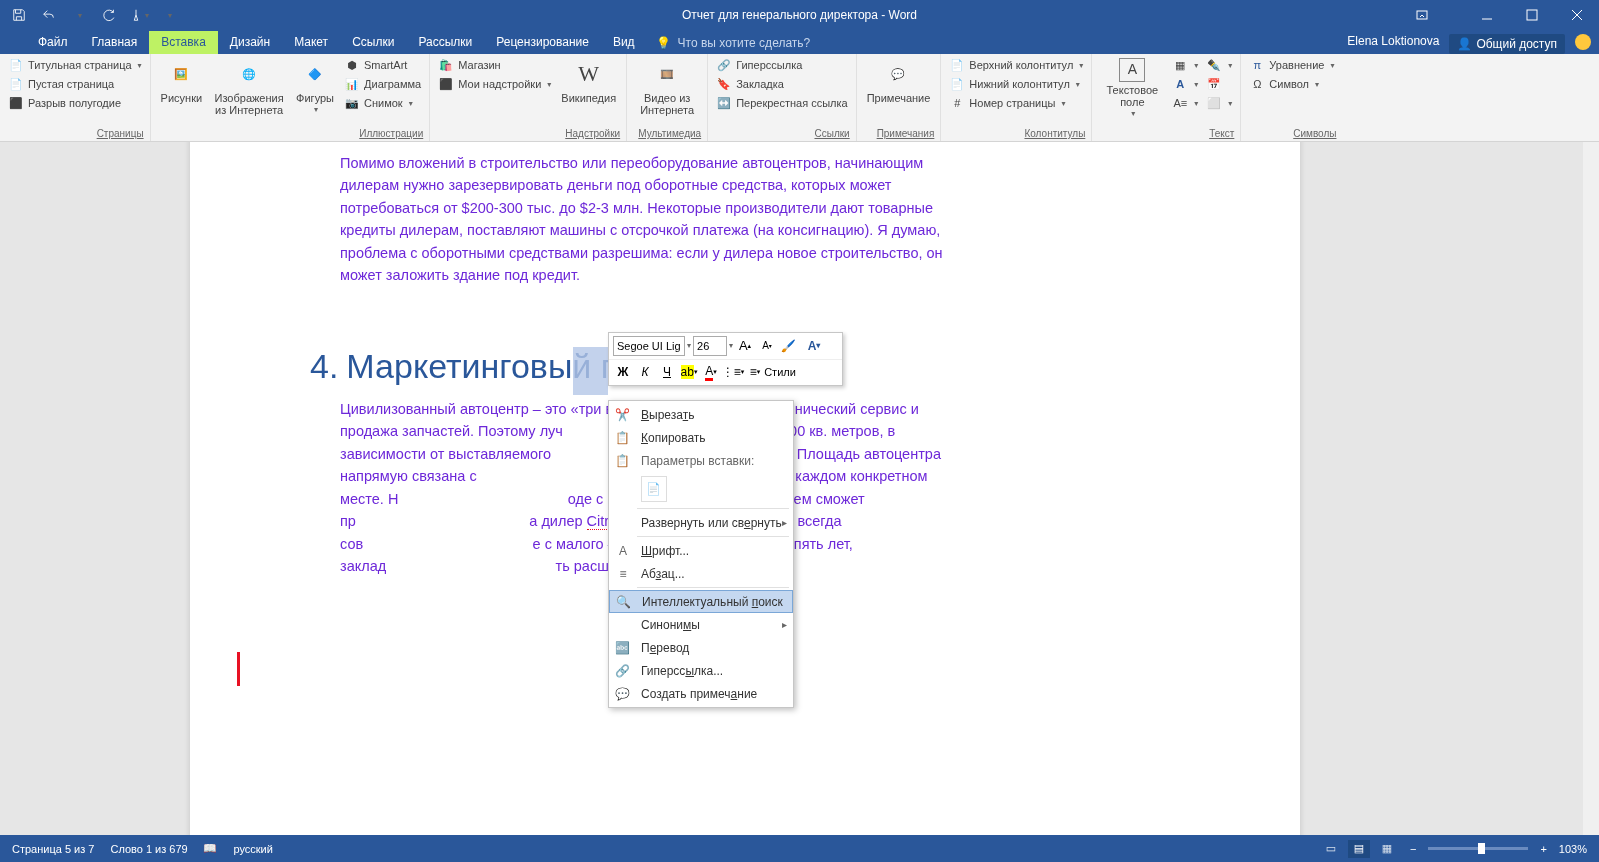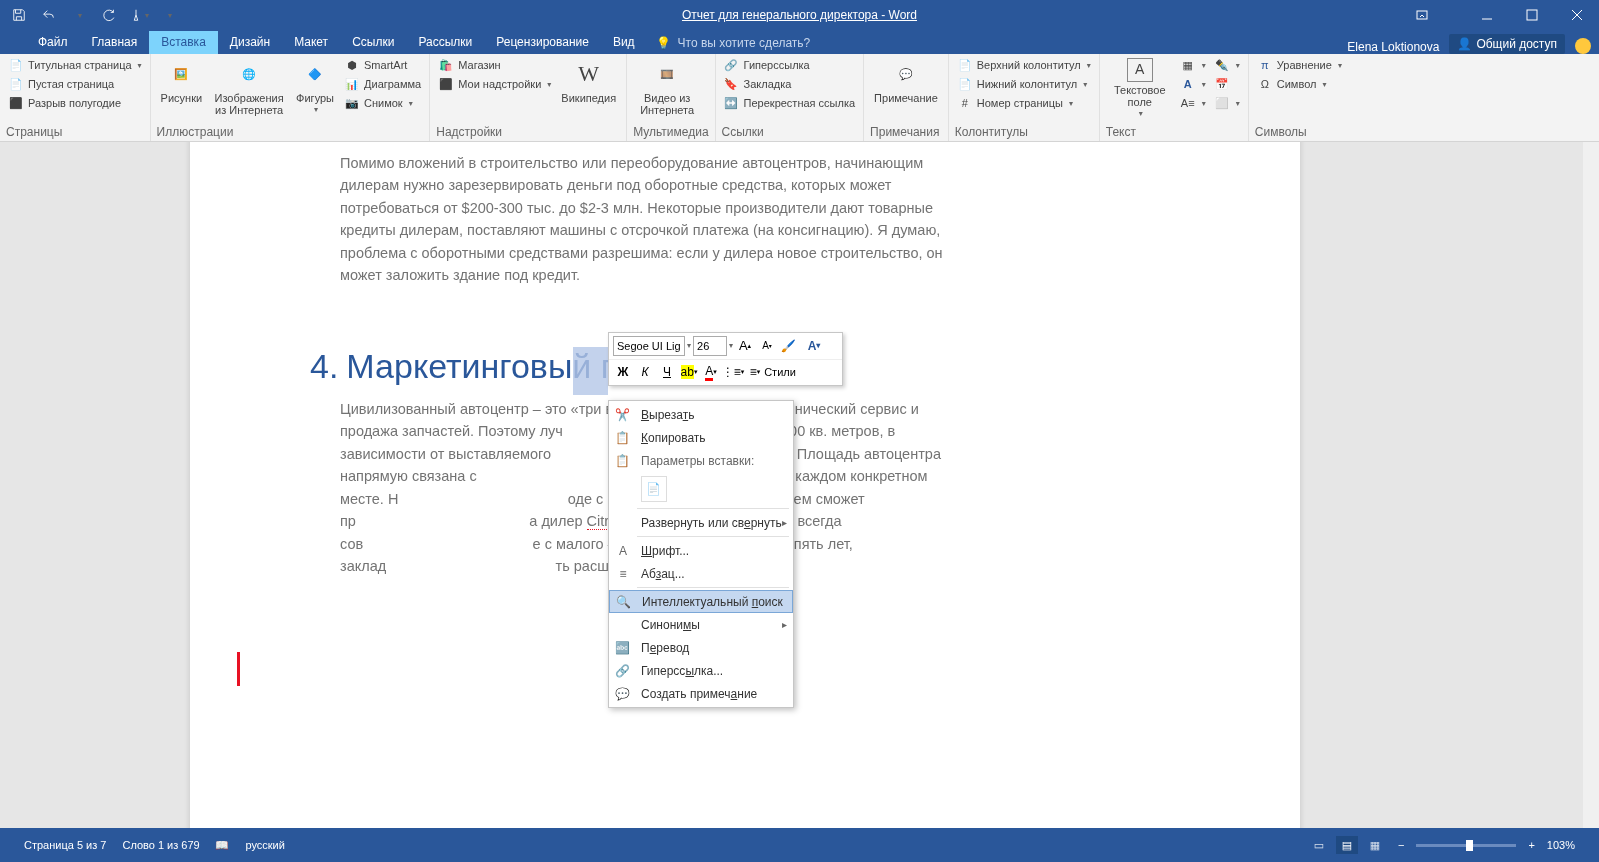--- a/index.html
+++ b/index.html
@@ -3,51 +3,51 @@
 <meta charset="utf-8">
 <style>
 * { margin: 0; padding: 0; box-sizing: border-box; font-family: "Segoe UI", Tahoma, sans-serif; }
 html, body { width: 1599px; height: 862px; overflow: hidden; background: #fff; }
 
 
 .titlebar { height: 30px; background: #2a579a; display: flex; align-items: center; color: #fff; font-size: 12px; position: relative; }
 .qat { display: flex; align-items: center; gap: 8px; padding-left: 8px; }
 .qat-btn { width: 22px; height: 22px; display: flex; align-items: center; justify-content: center; cursor: pointer; }
 .qat-btn svg { width: 14px; height: 14px; }
-.title { position: absolute; left: 50%; transform: translateX(-50%); font-size: 12px; text-decoration: underline; }
+.title { position: absolute; left: 50%; transform: translateX(-50%); font-size: 12px; }
 .winctrl { position: absolute; right: 0; display: flex; }
 .winctrl div { width: 45px; height: 30px; display: flex; align-items: center; justify-content: center; cursor: pointer; }
 .winctrl svg { width: 12px; height: 12px; stroke: #fff; fill: none; stroke-width: 1; }
 
 
 .tabrow { height: 24px; background: #2a579a; display: flex; align-items: flex-end; color: #fff; font-size: 12px; position: relative; padding-left: 26px; }
 .tab { padding: 4px 12px 5px; cursor: pointer; }
-.tab.active { background: #7dd3fc; color: #2a579a; }
+.tab.active { background: #bef264; color: #2a579a; }
 .tellme { display: flex; align-items: center; gap: 6px; padding: 4px 10px; color: #c7d6ec; }
-.userarea { position: absolute; right: 8px; display: flex; align-items: flex-end; gap: 10px; }
+.userarea { position: absolute; right: 8px; display: flex; align-items: flex-start; gap: 10px; }
 .share-btn { background: #1f4a82; padding: 3px 8px; border-radius: 2px; display: flex; align-items: center; gap: 4px; }
 .smiley { width: 16px; height: 16px; background: #ffc83d; border-radius: 50%; }
 
 
 .ribbon { height: 88px; background: #f3f3f3; border-bottom: 1px solid #d4d4d4; display: flex; }
 .group { border-right: 1px solid #e0e0e0; padding: 2px 6px 0; display: flex; flex-direction: column; justify-content: space-between; }
-.group-label { font-size: 12px; color: #666; text-align: left; padding: 2px 0; }
+.group-label { font-size: 10px; color: #666; text-align: right; padding: 2px 0; text-decoration: underline; }
 .group-body { flex: 1; display: flex; align-items: flex-start; gap: 4px; }
 .vstack { display: flex; flex-direction: column; gap: 1px; font-size: 11px; color: #444; }
 .ritem { display: flex; align-items: center; gap: 4px; padding: 1px 2px; cursor: pointer; white-space: nowrap; }
 .ritem-icon { width: 16px; height: 16px; display: inline-flex; align-items: center; justify-content: center; }
 .bigbtn { display: flex; flex-direction: column; align-items: center; gap: 2px; padding: 2px 4px; cursor: pointer; font-size: 11px; color: #444; text-align: center; line-height: 1.1; }
 .bigicon { width: 32px; height: 32px; display: flex; align-items: center; justify-content: center; }
 .dd::after { content: "▾"; font-size: 8px; margin-left: 2px; color: #666; }
 
 
 .docarea { position: absolute; top: 142px; bottom: 22px; left: 0; right: 0; background: #e6e6e6; overflow: hidden; }
 .scrollbar-v { position: absolute; right: 0; top: 0; bottom: 0; width: 16px; background: #f0f0f0; }
 .page { position: absolute; left: 190px; width: 1110px; top: -10px; height: 780px; background: #fff; box-shadow: 0 0 6px rgba(0,0,0,.15); padding: 20px 340px 20px 150px; }
-.para { font-size: 14.5px; color: #737373; line-height: 1.55; margin-bottom: 12px; }
+.para { font-size: 14.5px; color: #6d28d9; line-height: 1.55; margin-bottom: 12px; }
 .heading { font-size: 34px; font-weight: 300; color: #2a579a; margin: 60px 0 12px -30px; line-height: 1.15; }
 .heading .num { margin-right: 8px; }
 .underline-red { border-bottom: 1.5px dotted #e81123; }
 .redbar { position: absolute; left: 237px; top: 510px; width: 3px; height: 34px; background: #e81123; }
 
 
 .selbox { position: absolute; left: 573px; top: 205px; width: 35px; height: 48px; background: #b4c7e7; opacity: .8; }
 
 
 .minibar { position: absolute; left: 608px; top: 190px; width: 235px; height: 54px; background: #fff; border: 1px solid #c6c6c6; box-shadow: 2px 2px 4px rgba(0,0,0,.2); display: flex; flex-direction: column; font-size: 11px; }
@@ -63,21 +63,21 @@
 .ctx-item { display: flex; align-items: center; height: 23px; padding: 0 8px 0 4px; gap: 8px; cursor: pointer; position: relative; }
 .ctx-item.label { color: #666; cursor: default; }
 .ctx-item.highlight { background: #c5d8f0; border: 1px solid #7ba7d7; height: 23px; margin: 0; }
 .ctx-icon { width: 20px; height: 16px; display: flex; align-items: center; justify-content: center; color: #666; }
 .ctx-sub::after { content: "▸"; position: absolute; right: 6px; font-size: 10px; color: #666; }
 .ctx-sep { height: 1px; background: #e0e0e0; margin: 2px 4px 2px 28px; }
 .ctx-paste { height: 34px; padding-left: 32px; display: flex; align-items: center; }
 .ctx-paste-opt { width: 26px; height: 26px; border: 1px solid #ddd; display: flex; align-items: center; justify-content: center; cursor: pointer; }
 
 
-.statusbar { position: absolute; bottom: 0; left: 0; right: 0; height: 34px; background: #2a579a; color: #fff; font-size: 11px; display: flex; align-items: center; padding: 0 24px; gap: 16px; }
+.statusbar { position: absolute; bottom: 0; left: 0; right: 0; height: 27px; background: #2a579a; color: #fff; font-size: 11px; display: flex; align-items: center; padding: 0 12px; gap: 16px; }
 .statusbar .right { margin-left: auto; display: flex; align-items: center; gap: 6px; }
 .viewbtn { width: 22px; height: 18px; display: flex; align-items: center; justify-content: center; cursor: pointer; opacity: .8; }
 .viewbtn.active { background: #1f4a82; opacity: 1; }
 .zoom-slider { width: 100px; height: 3px; background: #6a8bbf; position: relative; }
 .zoom-slider::after { content: ""; position: absolute; left: 50%; top: -4px; width: 7px; height: 11px; background: #fff; }
 
 u.acc { text-decoration: underline; }
 </style>
 </head>
 <body>

